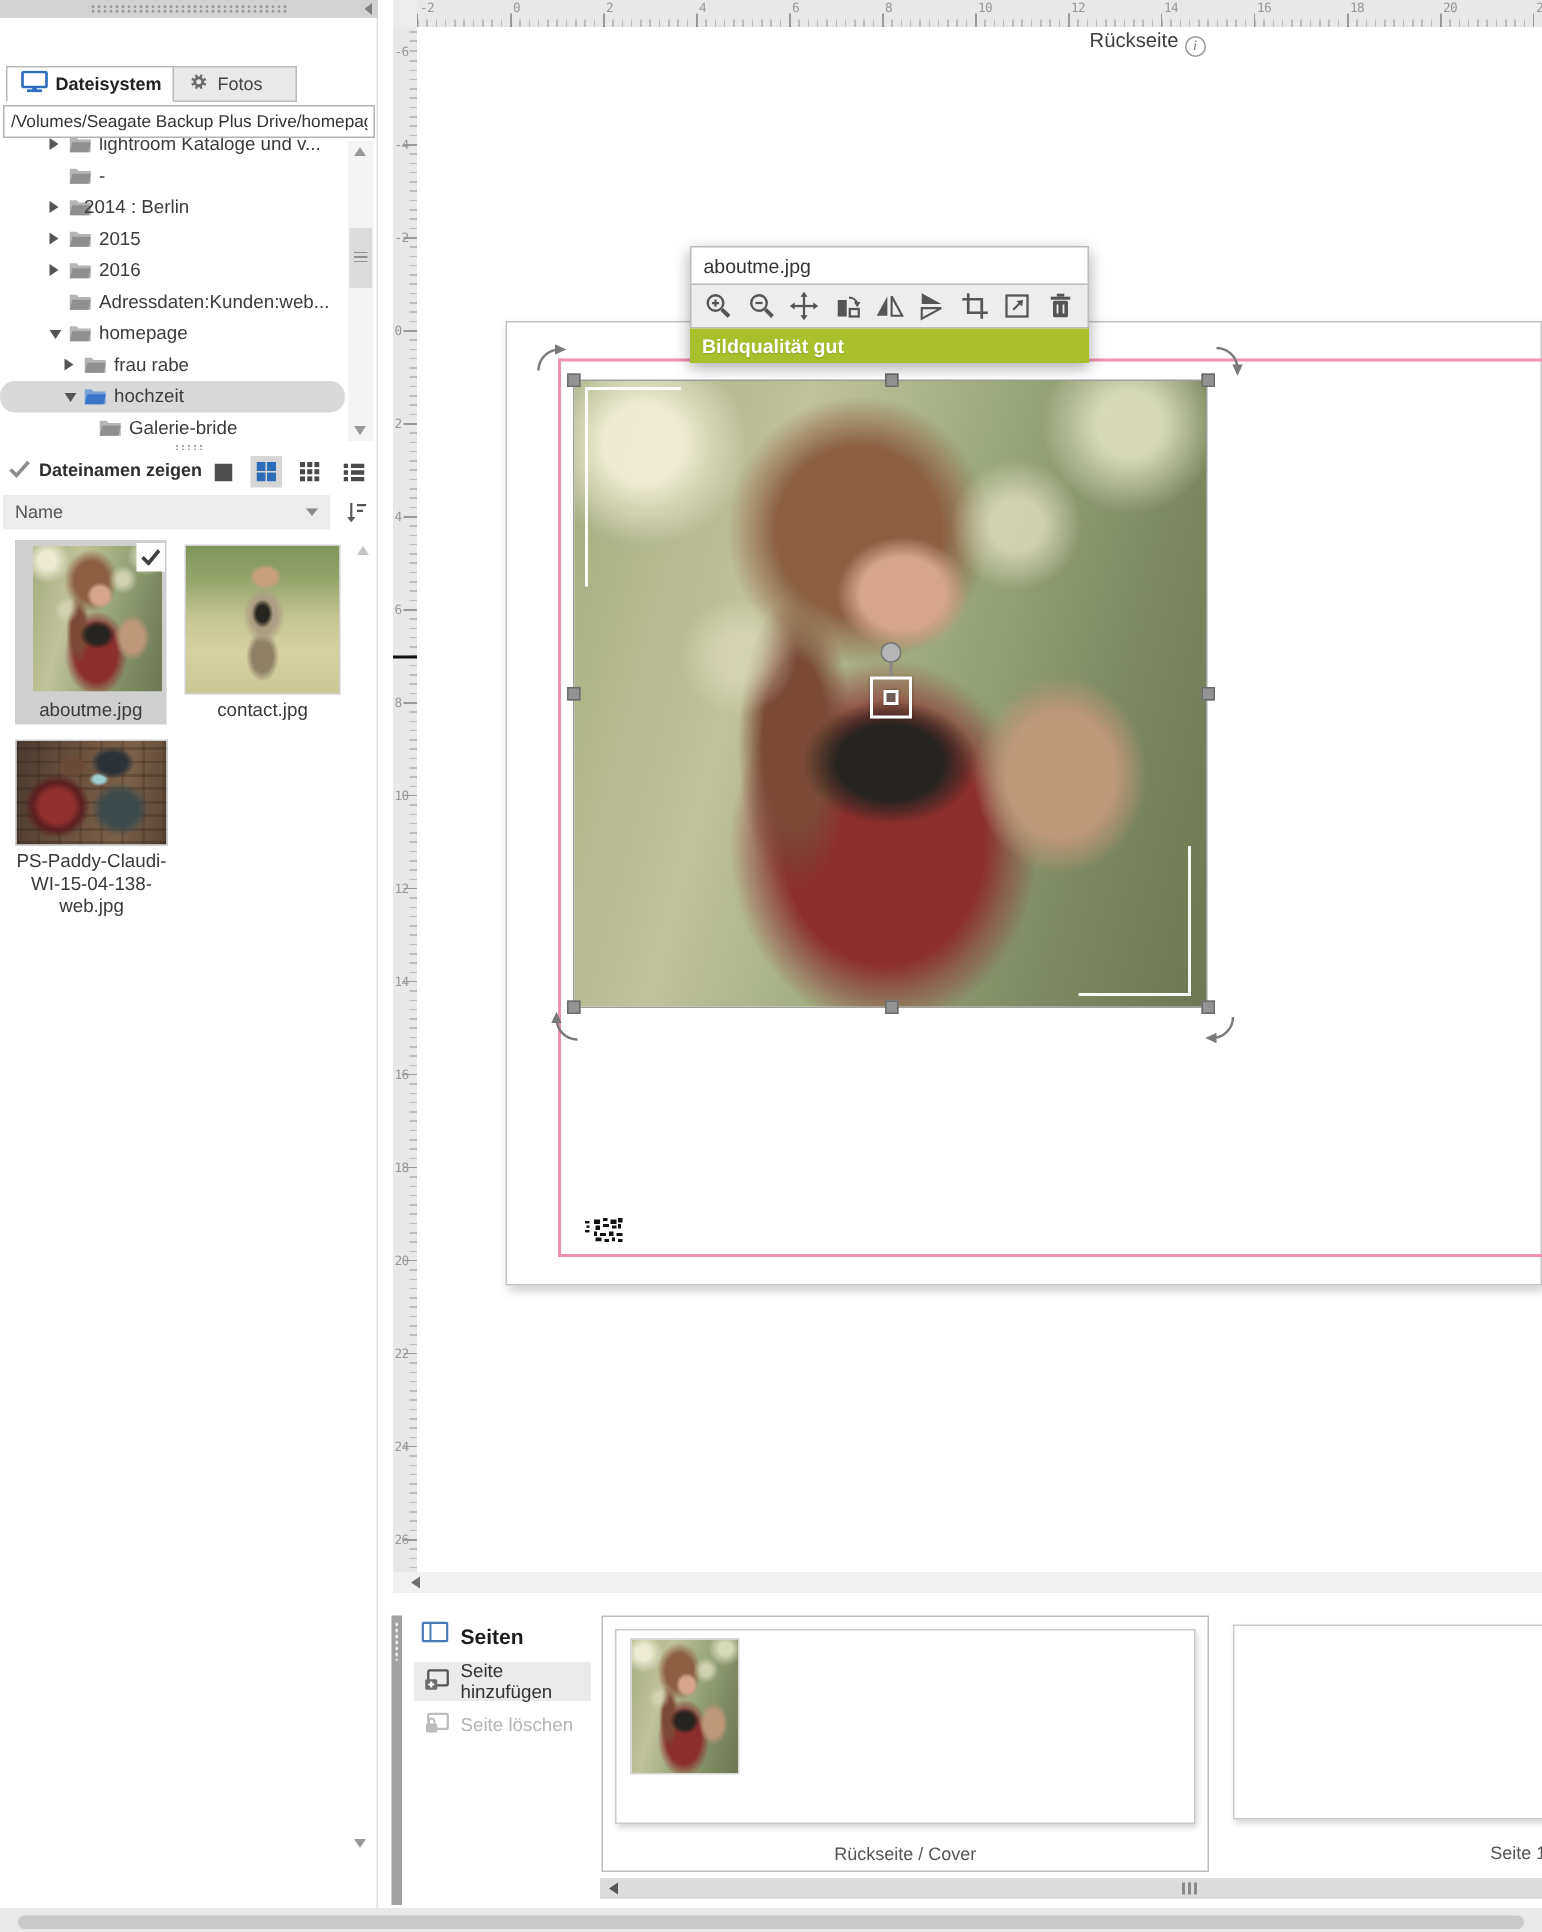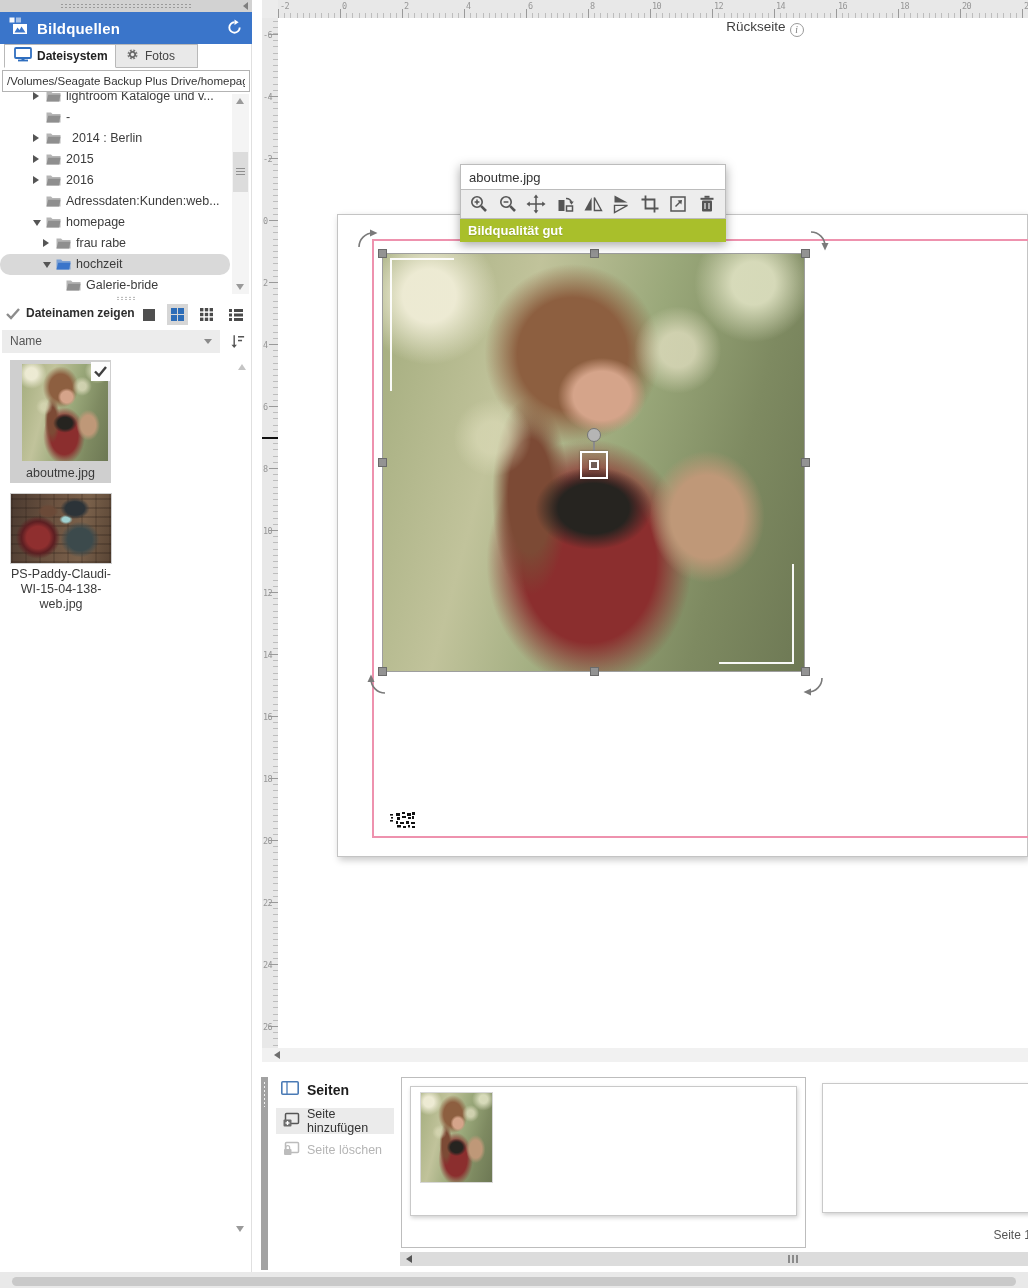--- a/index.html
+++ b/index.html
@@ -155,37 +155,20 @@
 <body>
 
 <div id="app">
 
   <div class="lpanel">
     <div class="topgrip">
       <div class="dots-h"></div>
       <div class="grip-arrow"></div>
     </div>
 
-    <div class="phead">
-      <span class="ic">
-        <svg viewBox="0 0 20 18" width="20" height="18">
-            <rect x="0.5" y="0.5" width="5" height="5" fill="#fff" opacity="0.95"></rect>
-            <rect x="7" y="0.5" width="5" height="5" fill="#fff" opacity="0.55"></rect>
-            <rect x="4" y="7" width="14" height="10" fill="#fff"></rect>
-            <path d="M5.5 15.5 L8.5 10.5 L10.5 13 L12.5 9.5 L16.5 15.5 Z" fill="#3a75ca"></path>
-          </svg>
-      </span>
-      <span class="t">Bildquellen</span>
-      <span class="refresh">
-        <svg viewBox="0 0 18 18" width="17" height="17">
-            <path d="M14.5 9 A5.5 5.5 0 1 1 9 3.5" fill="none" stroke="#fff" stroke-width="2"></path>
-            <polygon points="9,0.6 9,6.4 13.4,3.5" fill="#fff"></polygon>
-          </svg>
-      </span>
-    </div>
 
     <div class="tabbar">
       <div class="tab tab1 active">
         <span>
           <svg viewBox="0 0 18 15" width="18" height="15">
               <rect x="1" y="1" width="16" height="10" rx="1" fill="none" stroke="#2f6ebf" stroke-width="1.8"></rect>
               <rect x="7.5" y="11" width="3" height="2" fill="#2f6ebf"></rect>
               <rect x="4" y="12.6" width="10" height="1.8" fill="#2f6ebf"></rect>
             </svg>
         </span>
@@ -229,21 +212,21 @@
               <path d="M2.2 4.8 L14.5 4.8 L13 11.5 L0.5 11.5 Z" fill="#8f8f8f"></path>
             </svg></span>
           <span class="tlabel" style="left: 66px;">-</span>
         </div>
         <div class="trow" style="top: 36px;">
           <span class="arr-r" style="left: 33px;"></span>
           <span class="ticon" style="left: 46px;"><svg width="15" height="12" viewBox="0 0 15 12">
               <path d="M0.5 1.5 L5 1.5 L6.5 3 L14.5 3 L14.5 11.5 L0.5 11.5 Z" fill="#b5b5b5"></path>
               <path d="M2.2 4.8 L14.5 4.8 L13 11.5 L0.5 11.5 Z" fill="#8f8f8f"></path>
             </svg></span>
-          <span class="tlabel" style="left: 72px;">2014 : Berlin</span>
+          <span class="tlabel" style="left: 56px;">2014 : Berlin</span>
         </div>
         <div class="trow" style="top: 57px;">
           <span class="arr-r" style="left: 33px;"></span>
           <span class="ticon" style="left: 46px;"><svg width="15" height="12" viewBox="0 0 15 12">
               <path d="M0.5 1.5 L5 1.5 L6.5 3 L14.5 3 L14.5 11.5 L0.5 11.5 Z" fill="#b5b5b5"></path>
               <path d="M2.2 4.8 L14.5 4.8 L13 11.5 L0.5 11.5 Z" fill="#8f8f8f"></path>
             </svg></span>
           <span class="tlabel" style="left: 66px;">2015</span>
         </div>
         <div class="trow" style="top: 78px; text-align: right;">
@@ -365,20 +348,24 @@
     </div>
 
     <div class="tile tile1">
       <div class="img ph-aboutme" style="left:11px;top:3px;width:88px;height:99px;"></div>
       <div class="check">
         <svg width="13" height="11">
             <polyline points="1,5.5 5,9.5 12,1" stroke="#3f3f3f" stroke-width="2.4" fill="none"></polyline>
           </svg>
       </div>
       <div class="cap" style="top:106px;">aboutme.jpg</div>
+    </div>
+    <div class="tile" style="left:120px;top:360px;width:110px;height:123px;">
+      <div class="img ph-contact" style="left:3px;top:3px;width:104px;height:100px;"></div>
+      <div class="cap" style="top:106px;">contact.jpg</div>
     </div>
     <div class="tile" style="left:10px;top:490px;width:102px;height:125px;">
       <div class="img ph-paddy" style="left:0;top:3px;width:102px;height:71px;"></div>
       <div class="cap" style="top:77px;">PS-Paddy-Claudi-WI-15-04-138-web.jpg</div>
     </div>
 
     <div class="tri-up bigsb-up" style="border-bottom-color:#c4c4c4;"></div>
     <div class="tri-dn bigsb-dn"></div>
 
   </div>
@@ -609,20 +596,21 @@
           <path d="M2.8 8 V6.6 A1.9 1.9 0 0 1 6.6 6.6 V8" fill="none" stroke="#bcbcbc" stroke-width="1.3"></path>
         </svg>
     </span>
     <span>Seite löschen</span>
   </div>
 
   <div class="pthumb1">
     <div class="ppage" style="left:8px;top:8px;width:387px;height:130px;">
       <div class="ph-aboutme" style="position:absolute;left:9px;top:5px;width:73px;height:91px;border:1px solid #d8d8d8;"></div>
     </div>
+    <div class="pcap" style="left:0;right:0;top:151px;">Rückseite / Cover</div>
   </div>
 
   <div>
     <div class="ppage" style="left:822px;top:1083px;width:387px;height:130px;"></div>
     <div class="pcap" style="left:822px;top:1228px;width:387px;">Seite 1 /</div>
   </div>
 
   <div class="film-sb">
     <div class="tri-lf"></div>
     <div class="film-grip"></div>

